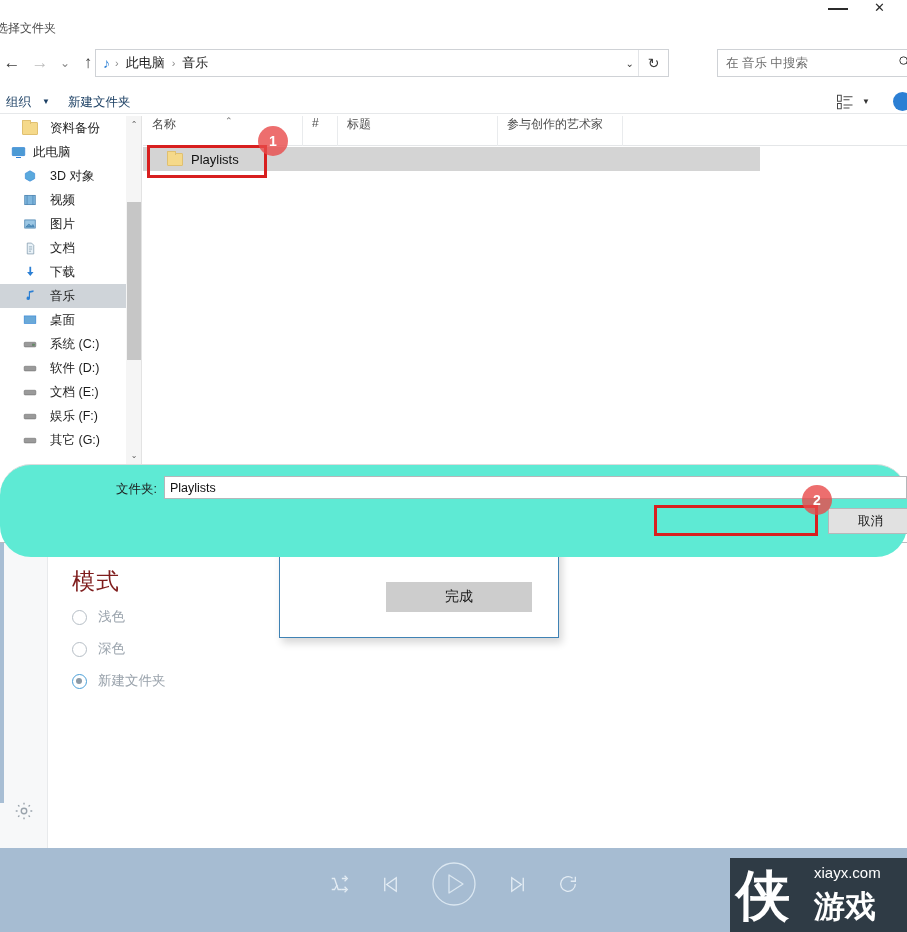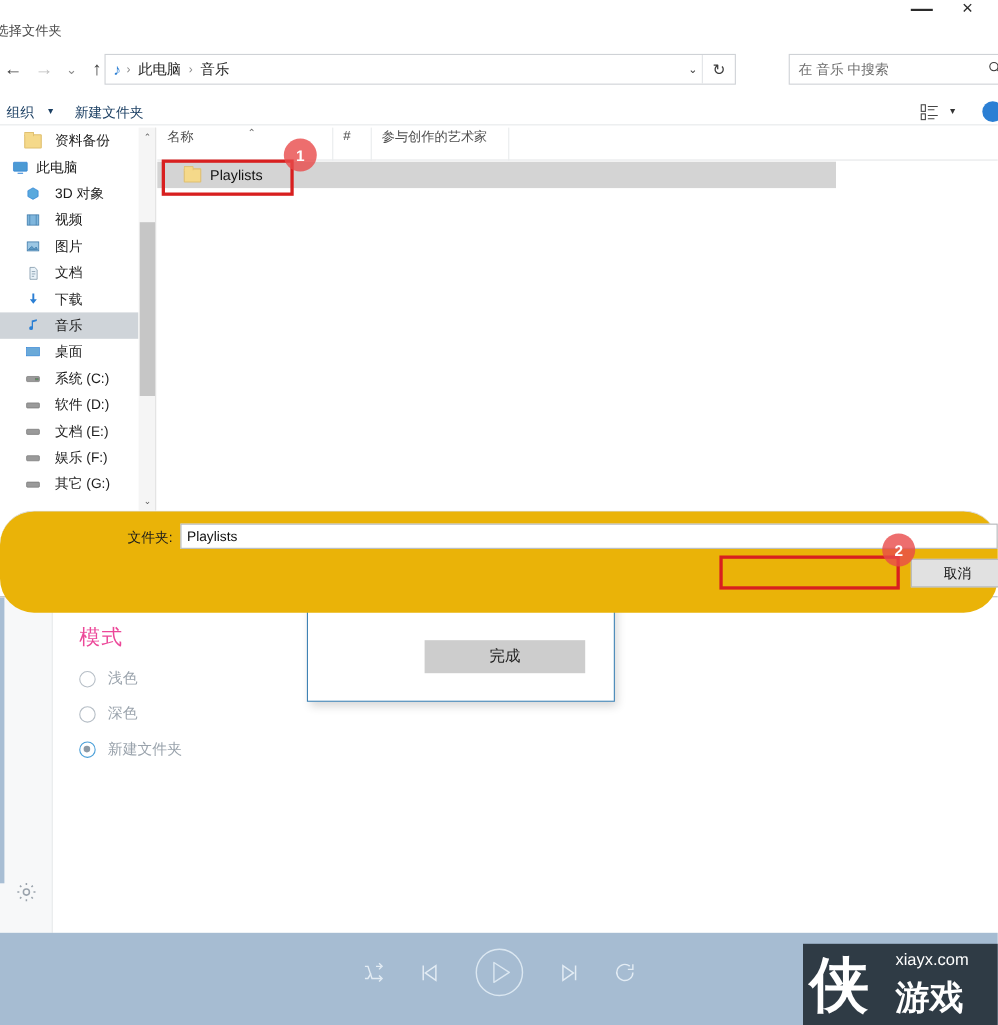--- a/index.html
+++ b/index.html
@@ -26,21 +26,21 @@
   #bg-gear {
     position: absolute; left: 13px; top: 800px; width: 22px; height: 22px;
     color: #9aa3ac;
   }
   #bg-content {
     position: absolute; left: 48px; top: 543px; width: 859px; height: 305px;
     background: #ffffff;
   }
   .mode-title {
     position: absolute; left: 72px; top: 566px;
-    font-size: 19px; color: #ec4899; letter-spacing: 1px;
+    font-size: 23px; color: #7f1d1d; letter-spacing: 1px;
   }
   .radio-row {
     position: absolute; left: 72px;
     display: flex; align-items: center; gap: 11px;
     font-size: 13.5px; color: #9aa3ac;
   }
   .radio-mark {
     width: 15px; height: 15px; border-radius: 50%;
     border: 1.6px solid #b6bec6; background: #fff;
     display: inline-block; position: relative; flex: none;
@@ -246,21 +246,21 @@
   }
   .folder-ico::before {
     content: ""; position: absolute; left: -1px; top: -3px;
     width: 7px; height: 3px; background: #f5d98a;
     border: 1px solid #e0c070; border-bottom: none; border-radius: 1px 1px 0 0;
   }
 
   
   #dlg-bottom {
     position: absolute; left: 0; top: 464px; width: 907px; height: 93px;
-    background: #eab308; border-top: 1px solid #dcdcdc; border-radius: 31px;
+    background: #5eead4; border-top: 1px solid #dcdcdc; border-radius: 31px;
   }
   #folder-label {
     position: absolute; left: 116px; top: 16px;
     font-size: 12.5px; color: #1c1c1c;
   }
   #folder-input {
     position: absolute; left: 164px; top: 11px; width: 743px; height: 23px;
     background: #ffffff; border: 1px solid #b4b7ba;
     font-size: 12.5px; color: #111;
     display: flex; align-items: center; padding-left: 5px;
@@ -541,20 +541,21 @@
     <div class="sbar-arrow" id="sbar-down">⌄</div>
   </div>
 
   <div id="filelist">
     <div id="col-header">
       <div class="col" style="width:160px">
         <span>名称</span>
         <span id="sort-arrow">⌃</span>
       </div>
       <div class="col" style="width:35px">#</div>
+      <div class="col" style="width:160px">标题</div>
       <div class="col" style="width:125px">参与创作的艺术家</div>
     </div>
     <div id="file-row">
       <div id="file-row-name">
         <span class="folder-ico"></span>
         <span>Playlists</span>
       </div>
     </div>
   </div>
 

